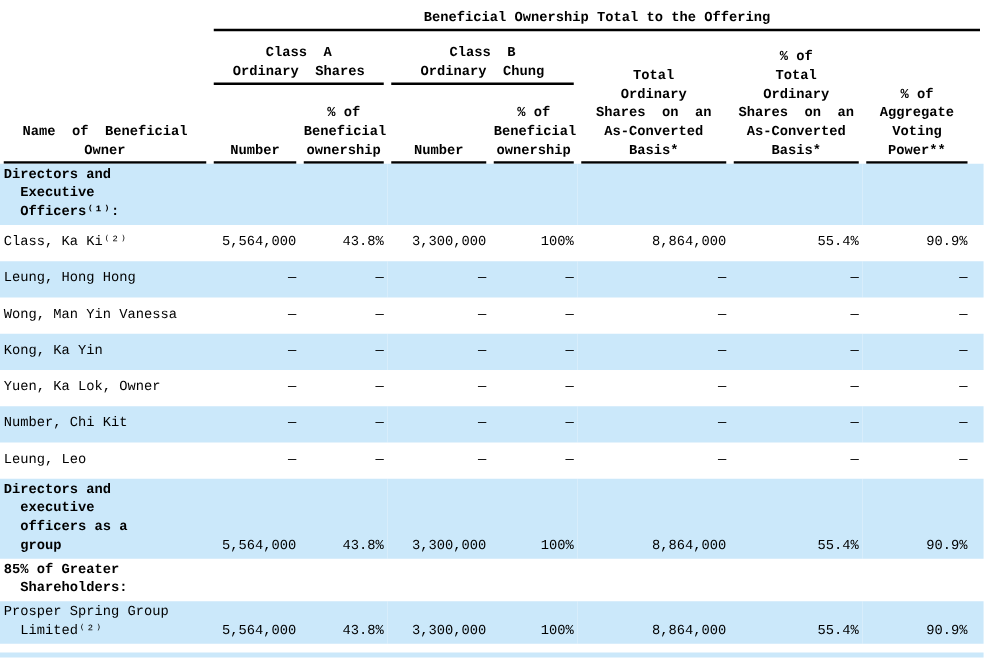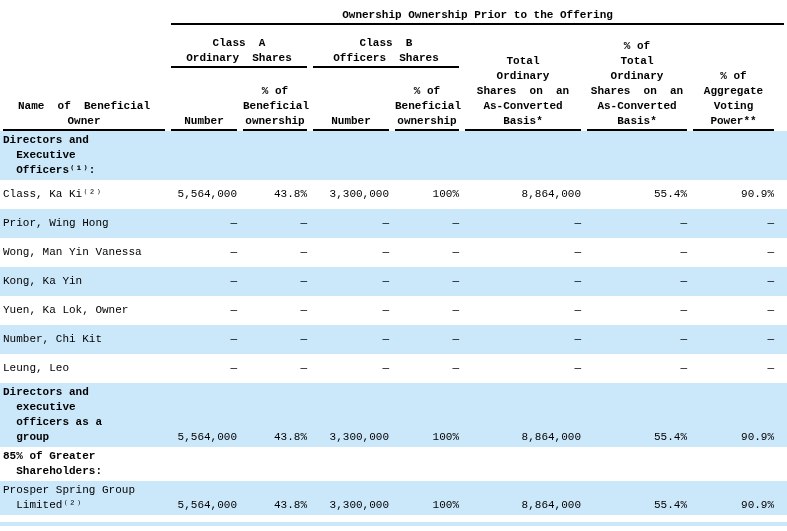--- a/index.html
+++ b/index.html
@@ -58,31 +58,31 @@
     <col style="width:106px">
     <col style="width:97px">
   </colgroup>
   <thead>
     <tr>
       <th class="left" rowspan="3">
         <div class="rule pre">Name  of  Beneficial
 Owner</div>
       </th>
       <th colspan="7" class="title-cell">
-        <div class="rule pre">Ownership Ownership Prior to the Offering</div>
+        <div class="rule pre">Beneficial Ownership Total to the Offering</div>
       </th>
     </tr>
     <tr>
       <th colspan="2">
         <div class="rule pre">Class  A
 Ordinary  Shares</div>
       </th>
       <th colspan="2">
         <div class="rule pre">Class  B
-Officers  Shares</div>
+Ordinary  Chung</div>
       </th>
       <th rowspan="2" class="tallpad">
         <div class="rule pre">Total
 Ordinary
 Shares  on  an
 As-Converted
 Basis*</div>
       </th>
       <th rowspan="2" class="tallpad">
         <div class="rule pre">% of
@@ -135,21 +135,21 @@
       <td class="name pre">Class, Ka Ki⁽²⁾</td>
       <td class="val">5,564,000</td>
       <td class="val">43.8%</td>
       <td class="val">3,300,000</td>
       <td class="val">100%</td>
       <td class="val">8,864,000</td>
       <td class="val">55.4%</td>
       <td class="val last">90.9%</td>
     </tr>
     <tr class="shaded">
-      <td class="name pre">Prior, Wing Hong</td>
+      <td class="name pre">Leung, Hong Hong</td>
       <td class="val">—</td>
       <td class="val">—</td>
       <td class="val">—</td>
       <td class="val">—</td>
       <td class="val">—</td>
       <td class="val">—</td>
       <td class="val last">—</td>
     </tr>
     <tr>
       <td class="name pre">Wong, Man Yin Vanessa</td>

